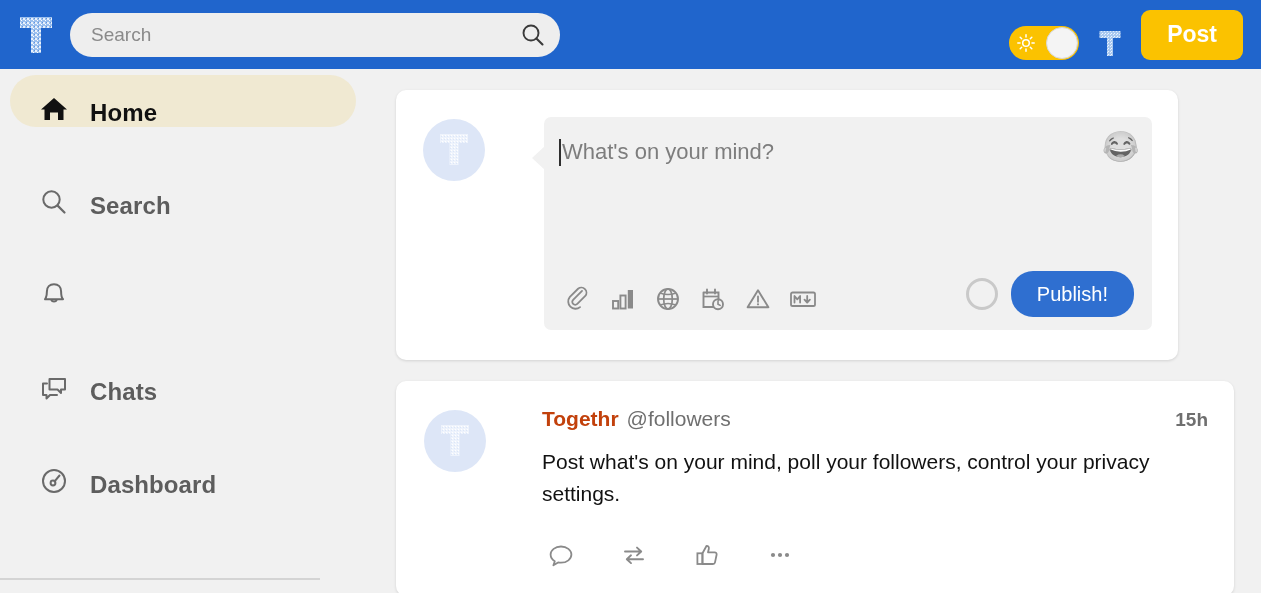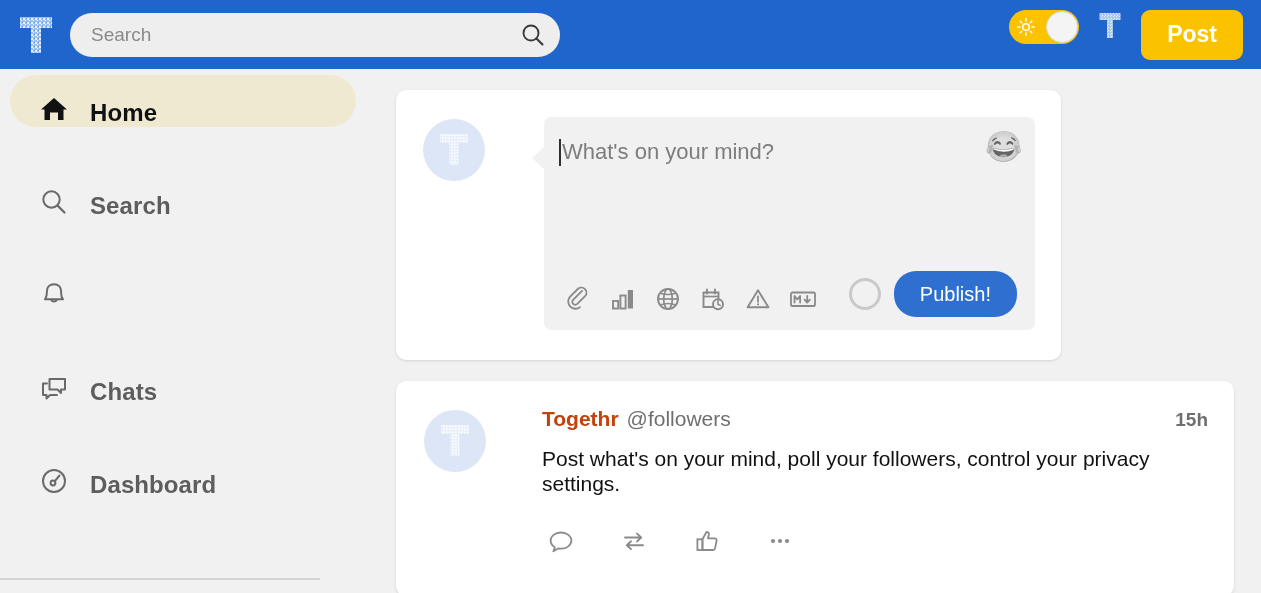--- a/index.html
+++ b/index.html
@@ -60,21 +60,21 @@
     position: absolute;
     right: 12px; top: 50%;
     transform: translateY(-50%);
     width: 30px; height: 30px;
     display: flex; align-items: center; justify-content: center;
     cursor: pointer;
   }
   .header-spacer { flex: 1 1 auto; }
   .header-right {
     display: flex;
-    align-items: flex-start;
+    align-items: flex-end;
     gap: 18px;
     flex: none;
   }
   .theme-toggle {
     width: 70px;
     height: 34px;
     border-radius: 17px;
     background: #fbc200;
     position: relative;
     cursor: pointer;
@@ -182,21 +182,21 @@
   }
   .card {
     background: #ffffff;
     border-radius: 10px;
     box-shadow: 0 1px 3px rgba(0,0,0,0.13);
     box-sizing: border-box;
   }
 
   
   .compose-card {
-    width: 665px;
+    width: 782px;
     height: 270px;
     margin-top: 21px;
     position: relative;
     display: flex;
     padding: 27px 26px 0 27px;
   }
   .compose-avatar {
     width: 62px; height: 62px;
     border-radius: 50%;
     background: #dde6f7;
@@ -341,21 +341,21 @@
   .post-time {
     margin-left: auto;
     font-size: 19px;
     color: #6f6f6f;
     font-weight: bold;
   }
   .post-text {
     font-size: 21px;
     color: #111;
     margin-top: 15px;
-    line-height: 25px;
+    line-height: 32px;
   }
   .post-actions {
     display: flex;
     align-items: center;
     gap: 43px;
     margin-top: 30px;
     margin-left: 4px;
   }
   .act-icon {
     width: 30px; height: 30px;

